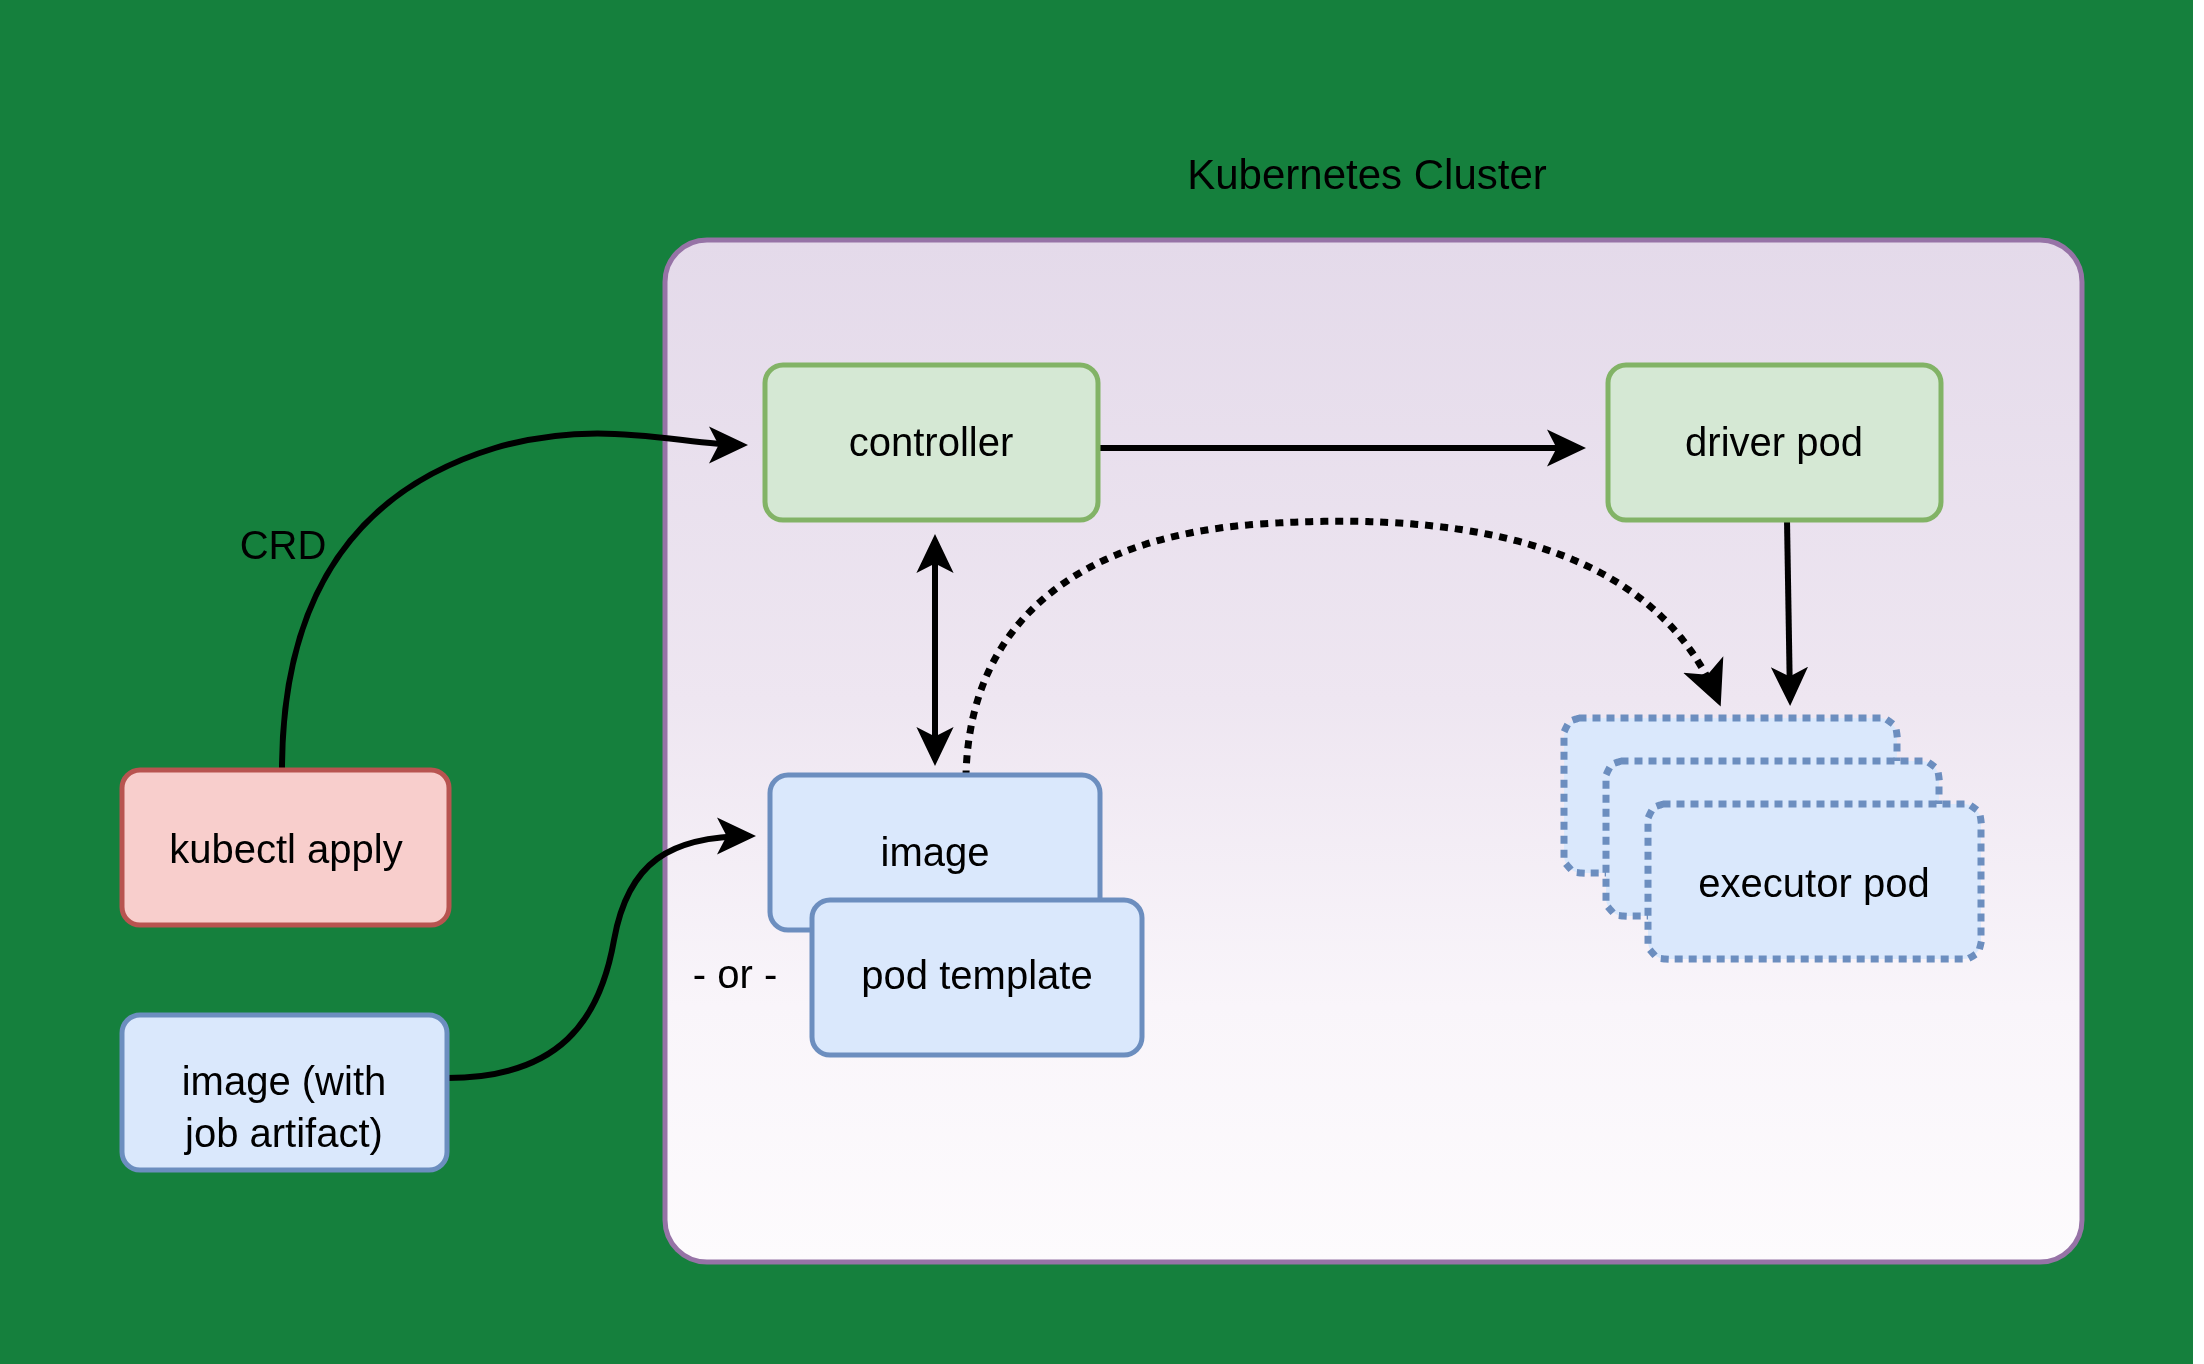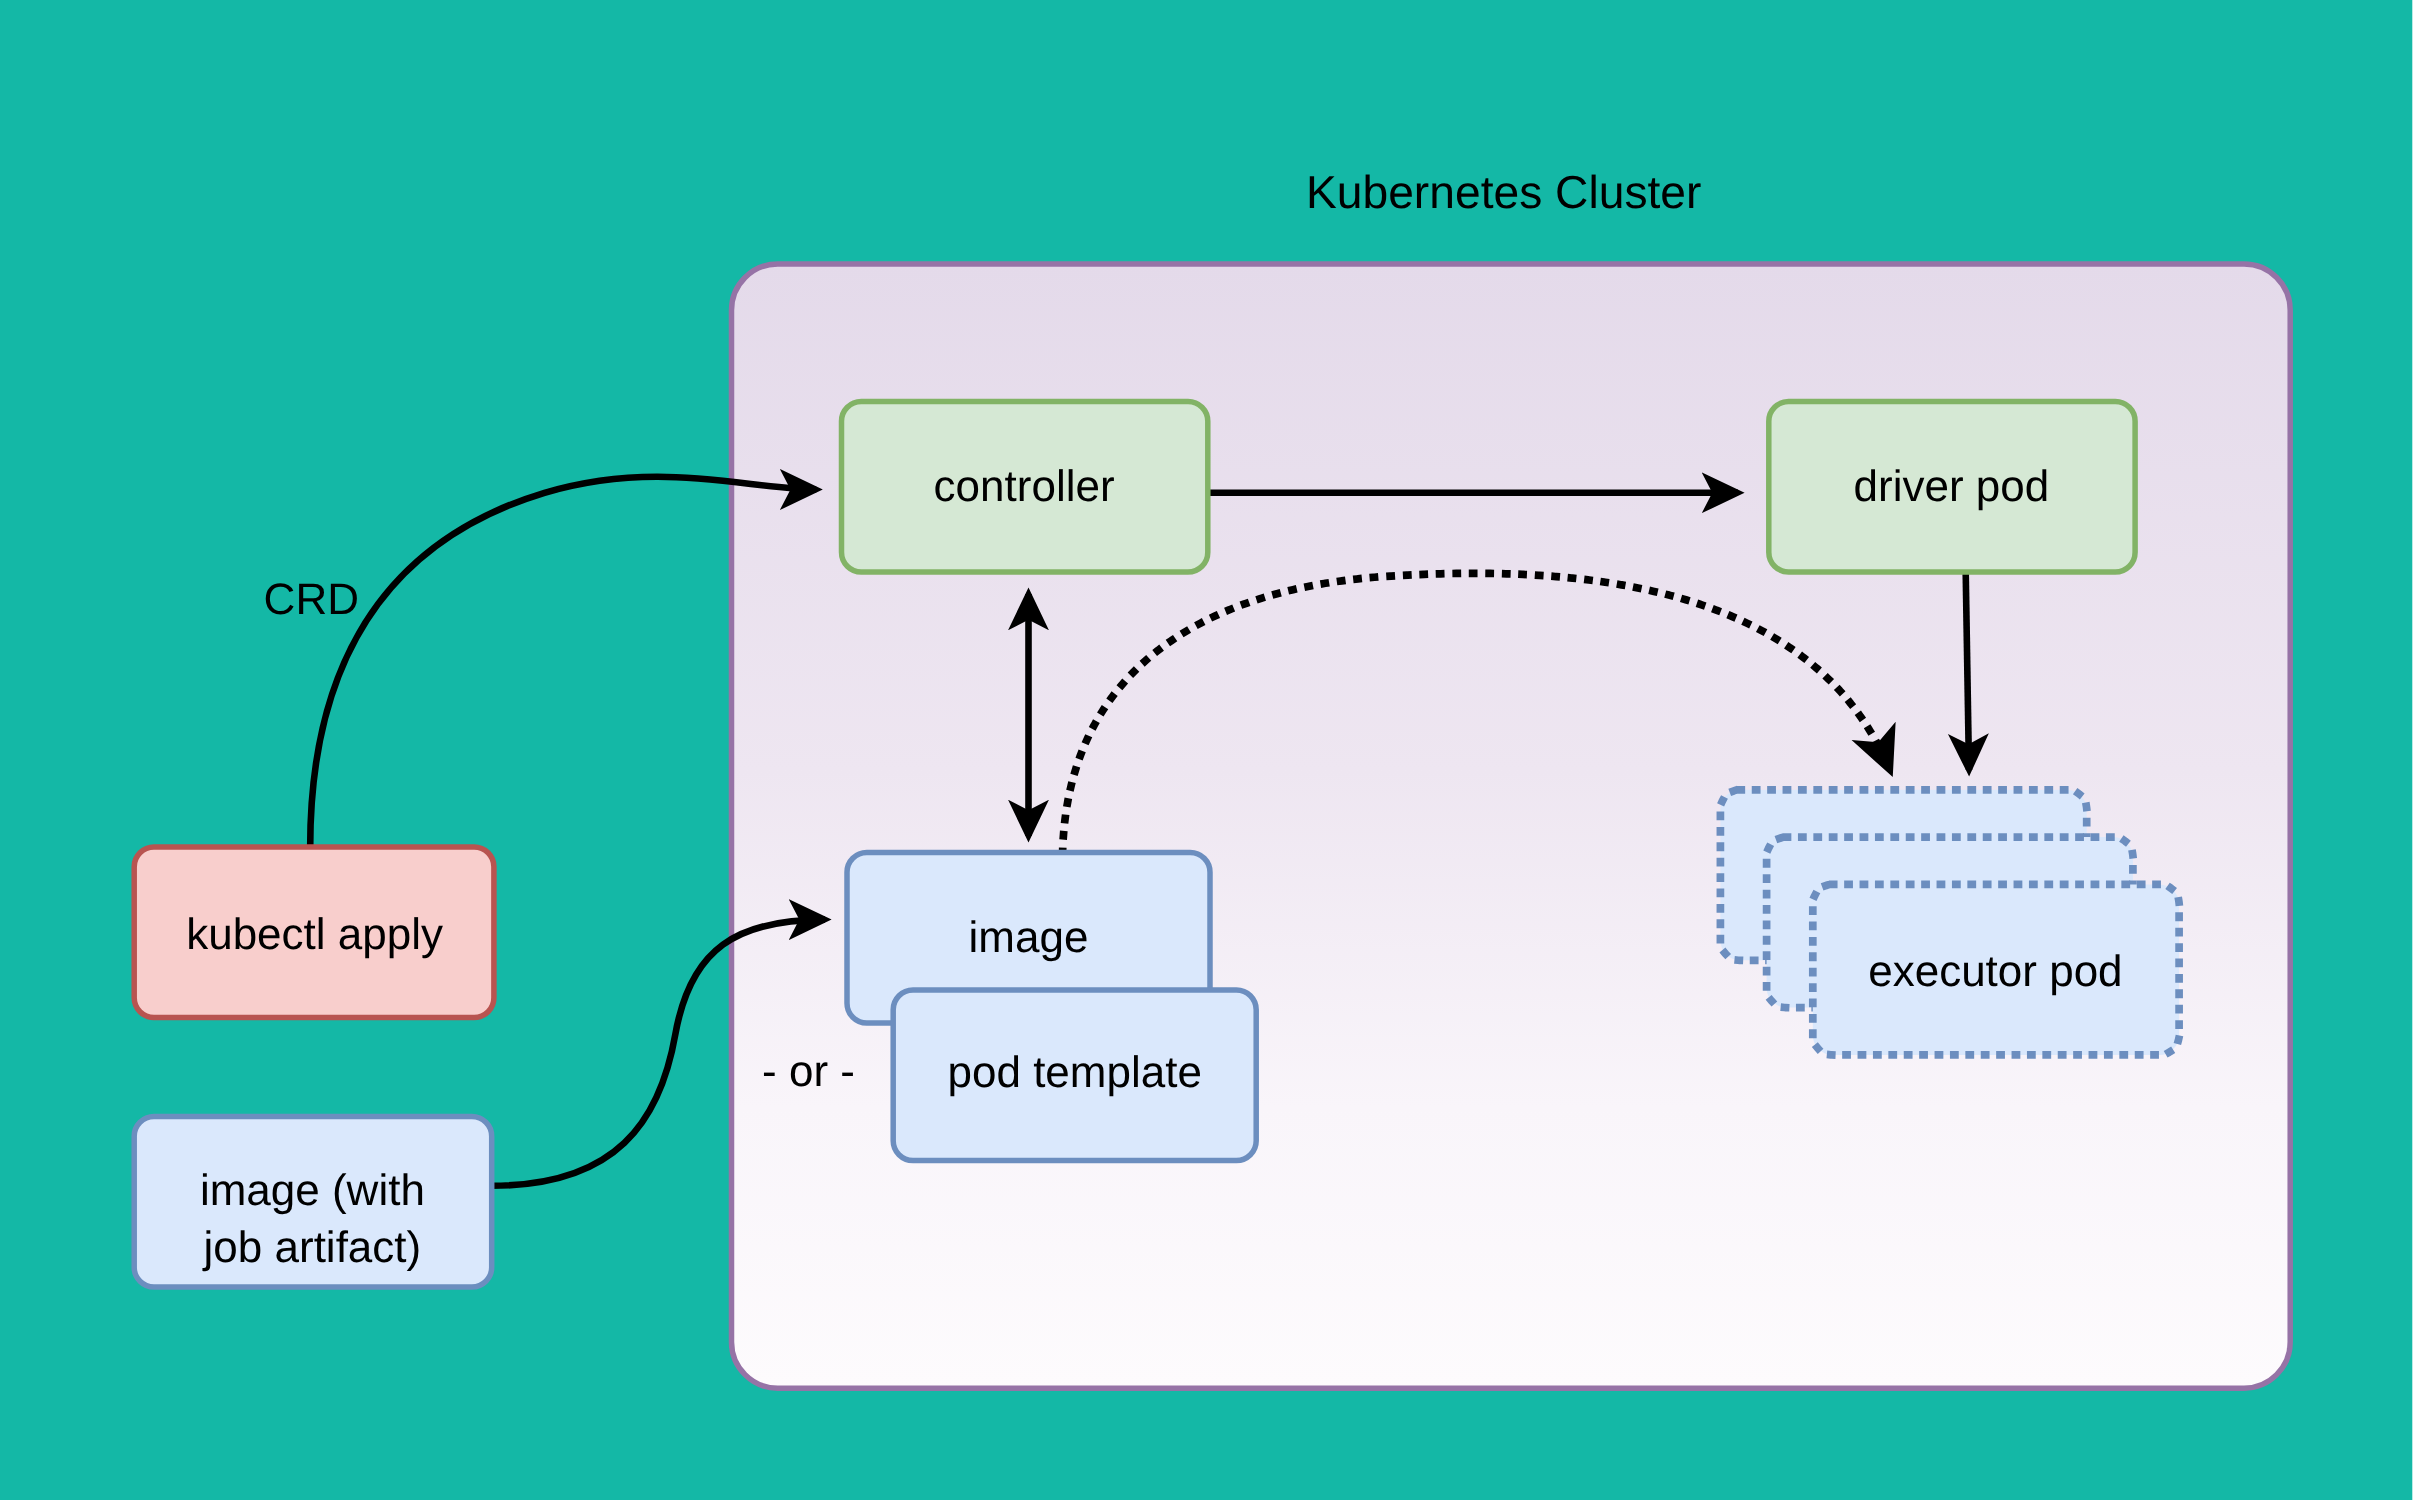--- a/index.html
+++ b/index.html
@@ -10,21 +10,21 @@
   body {
     width: 2204px;
     height: 1364px;
     font-family: "Liberation Sans", sans-serif;
     overflow: hidden;
   }
   #canvas {
     position: relative;
     width: 2193px;
     height: 1364px;
-    background: #14b8a6;
+    background: #15803d;
   }
   svg.diagram {
     position: absolute;
     top: 0;
     left: 0;
     width: 2204px;
     height: 1364px;
   }
   .node-label {
     font-family: "Liberation Sans", sans-serif;

